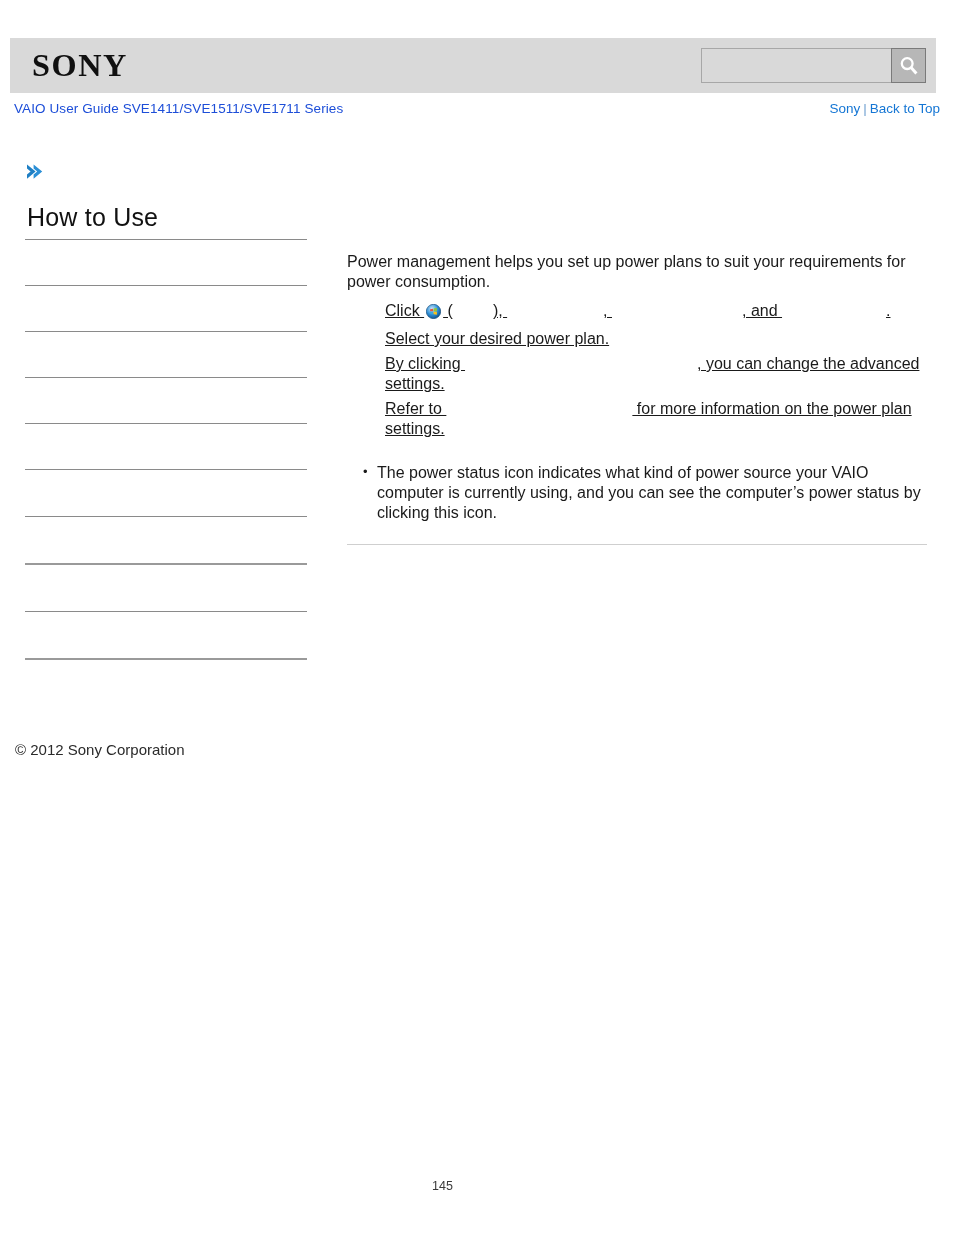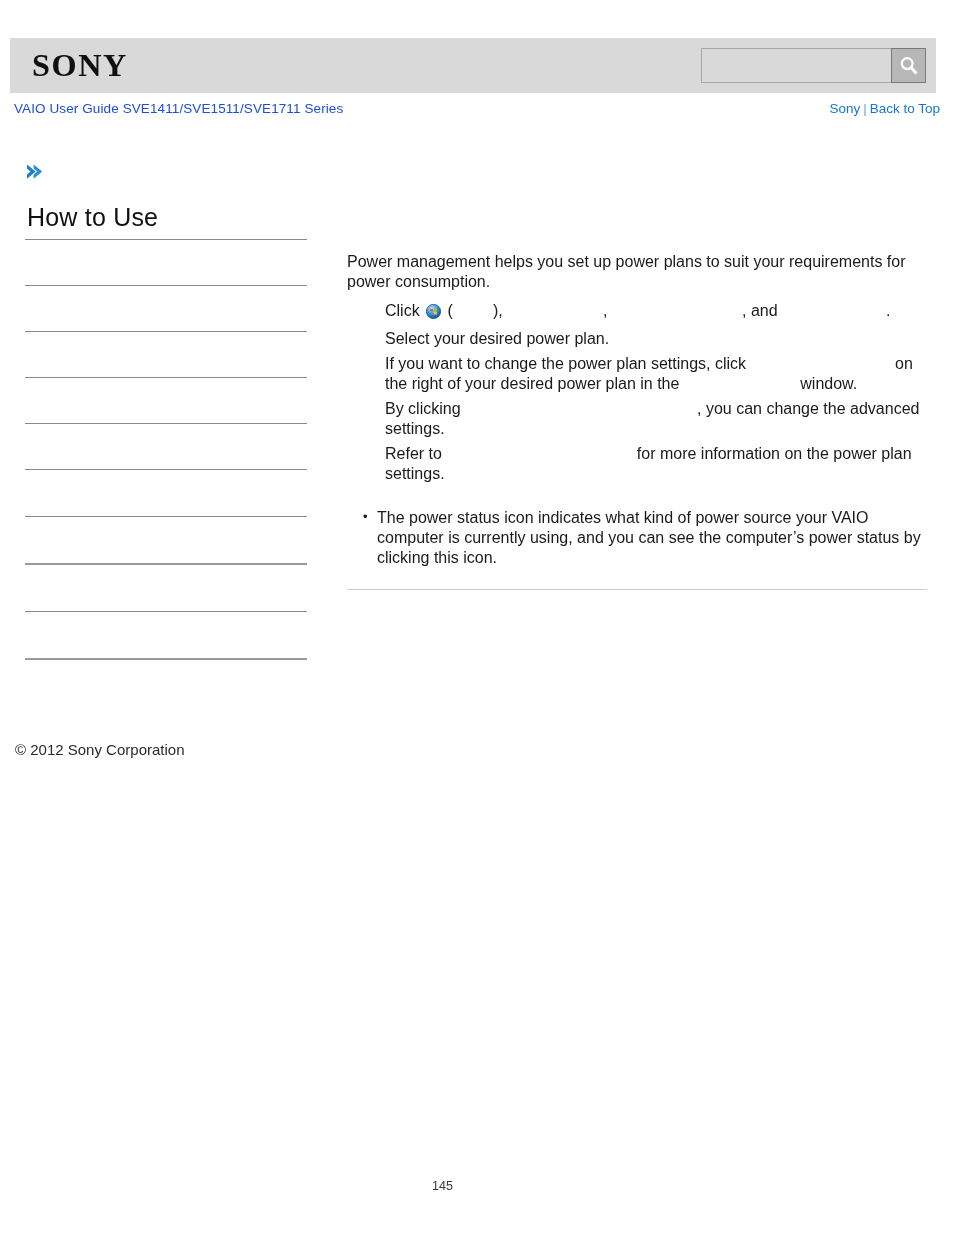--- a/index.html
+++ b/index.html
@@ -168,20 +168,21 @@
   }
   .intro-para {
     margin: 0 0 4px 0;
     line-height: 20px;
   }
   .steps {
     margin: 0;
     padding: 0 0 0 38px;
     list-style: none;
     counter-reset: stepnum;
+    text-decoration: underline;
   }
   .steps > li {
     margin: 0 0 0 0;
     padding: 5px 0 0 0;
     line-height: 20px;
   }
   .blank {
     display: inline-block;
     font-weight: bold;
     color: transparent;
@@ -314,21 +315,20 @@
                 <stop offset="100%" stop-color="#0d4f86"></stop>
               </radialGradient>
             </defs>
             <circle cx="7.5" cy="7.5" r="7.2" fill="url(#og)" stroke="#0b4272" stroke-width="0.6"></circle>
             <path d="M4.1 5.2 L7.0 4.7 L7.0 7.2 L4.1 7.2 Z" fill="#e8543f"></path>
             <path d="M7.6 4.6 L10.9 4.1 L10.9 7.2 L7.6 7.2 Z" fill="#8fc63d"></path>
             <path d="M4.1 7.7 L7.0 7.7 L7.0 10.2 L4.1 9.7 Z" fill="#3aa9e0"></path>
             <path d="M7.6 7.7 L10.9 7.7 L10.9 10.8 L7.6 10.3 Z" fill="#fcc117"></path>
           </svg></span> (<span class="blank" style="width:40px"> </span>), <span class="blank" style="width:96px"> </span>, <span class="blank" style="width:130px"> </span>, and <span class="blank" style="width:104px"> </span>.</li>
       <li>Select your desired power plan.</li>
-      <li>If you want to change the power plan settings, click <span class="blank" style="width:140px"> </span> on the right of your desired power plan in the <span class="blank" style="width:112px"> </span> window.</li>
       <li>By clicking <span class="blank" style="width:232px"> </span>, you can change the advanced settings.</li>
       <li>Refer to <span class="blank" style="width:186px"> </span> for more information on the power plan settings.</li>
     </ol>
 
   <ul class="notes">
       <li>The power status icon indicates what kind of power source your VAIO computer is currently using, and you can see the computer’s power status by clicking this icon.</li>
     </ul>
 
   <hr class="content-rule">
 </div>

